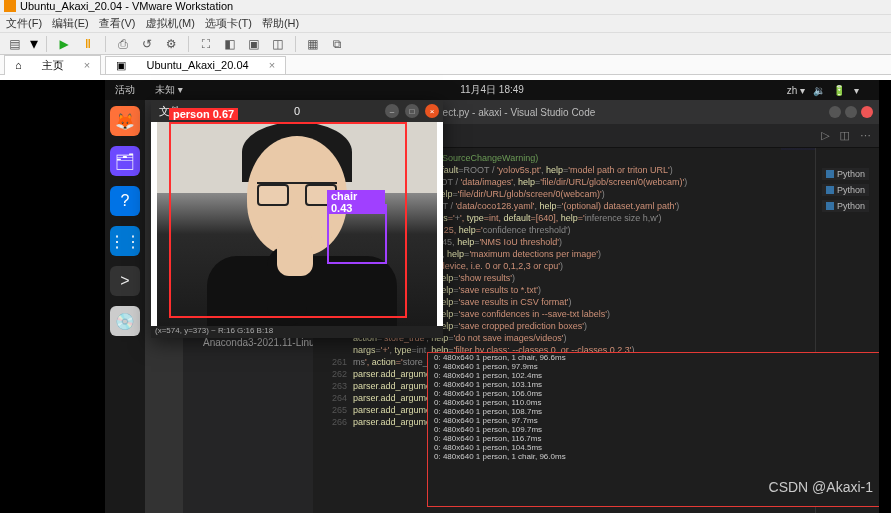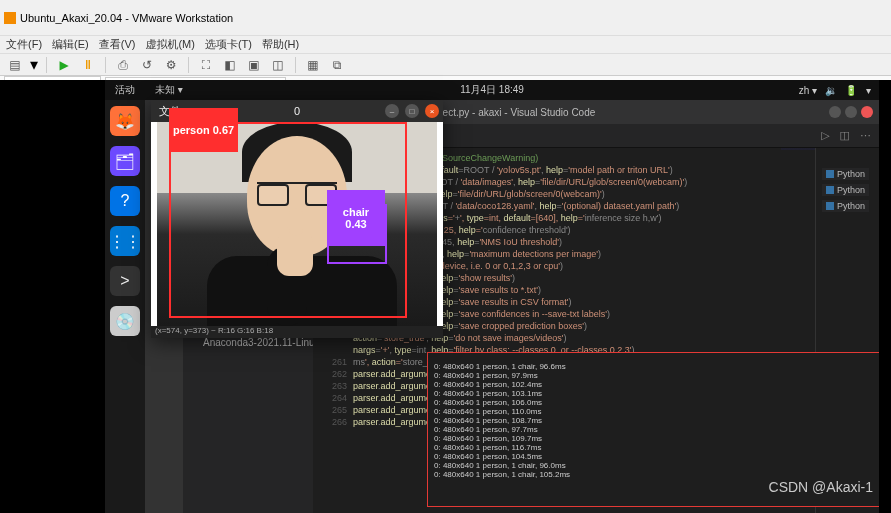--- a/index.html
+++ b/index.html
@@ -1,60 +1,60 @@
 <!DOCTYPE html>
 <html><head>
 <meta charset="utf-8">
 <style>
   * { margin:0; padding:0; box-sizing:border-box; font-family:"Microsoft YaHei",Arial,sans-serif; }
   body { background:#fff; width:891px; height:513px; overflow:hidden; position:relative; }
-  .vm-titlebar { height:36px; background:#f0f0f0; border-bottom:1px solid #ddd; display:flex; align-items:center; padding:0 4px; font-size:11px; }
+  .vm-titlebar { height:15px; background:#f0f0f0; border-bottom:1px solid #ddd; display:flex; padding:0 4px; font-size:11px; }
   .vm-titlebar svg { margin-right:4px; }
   .vm-menubar { height:18px; background:#f0f0f0; border-bottom:1px solid #ddd; display:flex; align-items:center; padding:0 6px; font-size:11px; gap:10px; color:#333; }
   .vm-toolbar { height:22px; background:#f0f0f0; border-bottom:1px solid #ccc; display:flex; align-items:center; padding:0 6px; gap:6px; }
   .tb-sep { width:1px; height:16px; background:#ccc; margin:0 2px; }
   .tb-btn { width:18px; height:18px; display:flex; align-items:center; justify-content:center; color:#555; font-size:12px; }
   .vm-tabs { height:20px; background:#fafafa; border-bottom:1px solid #ccc; display:flex; align-items:center; padding:0 4px; font-size:11px; gap:4px; }
   .vm-tab { padding:2px 10px; background:#fff; border:1px solid #ccc; border-bottom:none; display:flex; align-items:center; gap:20px; }
   .vm-tab.home::before { content:"⌂"; }
   .guest { position:absolute; left:0; right:0; top:80px; bottom:0; background:#000; }
   .ubuntu-top { position:absolute; left:105px; right:12px; top:0; height:20px; background:#111; color:#ccc; font-size:10px; display:flex; align-items:center; }
   .ubuntu-top .act { padding:0 10px; }
   .ubuntu-top .clock { position:absolute; left:50%; transform:translateX(-50%); }
-  .ubuntu-top .tray { margin-left:auto; padding-right:8px; display:flex; gap:8px; }
+  .ubuntu-top .tray { margin-left:auto; padding-right:20px; display:flex; gap:8px; }
   .dock { position:absolute; left:105px; top:20px; width:40px; bottom:0; background:#1a1a1a; display:flex; flex-direction:column; align-items:center; padding-top:6px; gap:10px; }
   .dock-icon { width:30px; height:30px; border-radius:6px; display:flex; align-items:center; justify-content:center; font-size:16px; }
   .vscode { position:absolute; left:145px; right:12px; top:20px; bottom:0; background:#1e1e1e; color:#ccc; display:flex; flex-direction:column; }
   .vscode-title { height:24px; background:#323233; display:flex; align-items:center; font-size:10px; position:relative; }
   .vscode-title .title-txt { position:absolute; left:50%; transform:translateX(-50%); color:#bbb; }
   .vscode-title .win-ctrl { margin-left:auto; display:flex; gap:4px; padding-right:6px; }
   .wc { width:12px; height:12px; border-radius:50%; }
   .wc.min{background:#555}.wc.max{background:#555}.wc.close{background:#e55}
   .vscode-body { flex:1; display:flex; position:relative; overflow:hidden; }
   .activity-bar { width:38px; background:#333; display:flex; flex-direction:column; align-items:center; padding-top:8px; gap:16px; color:#888; font-size:16px; }
   .sidebar { width:130px; background:#252526; font-size:10px; color:#bbb; padding:4px; overflow:hidden; }
   .sidebar .file { padding:1px 0 1px 12px; white-space:nowrap; display:flex; align-items:center; gap:4px; }
   .file-icon { width:10px; height:10px; display:inline-block; }
   .editor { flex:1; position:relative; font-family:Consolas,monospace; font-size:9px; overflow:hidden; background:#1e1e1e; }
   .editor-tabs { height:24px; background:#252526; border-bottom:1px solid #111; display:flex; align-items:center; justify-content:flex-end; padding:0 8px; gap:10px; color:#888; font-size:11px; }
   .code-area { position:absolute; top:24px; left:0; right:0; bottom:0; padding:4px 8px 4px 40px; white-space:pre; overflow:hidden; color:#888; line-height:12px; }
   .code-area .ln { position:absolute; left:0; width:34px; text-align:right; color:#555; }.st{color:#ce9178}.fn{color:#dcdcaa}.cm{color:#6a9955}
-  .terminal-wrap { position:absolute; left:114px; bottom:6px; width:460px; height:155px; border:1px solid #e53935; background:#1e1e1e; padding:9px 6px; font-family:Consolas,monospace; font-size:8px; color:#ccc; line-height:9px; overflow:hidden; }
+  .terminal-wrap { position:absolute; left:114px; bottom:6px; width:460px; height:155px; border:1px solid #e53935; background:#1e1e1e; padding:0 6px; font-family:Consolas,monospace; font-size:8px; color:#ccc; line-height:9px; overflow:hidden; }
   .outline-panel { position:absolute; right:8px; top:24px; width:56px; bottom:0; background:#1e1e1e; border-left:1px solid #333; }
   .py-badge { position:absolute; right:2px; background:#252526; color:#bbb; font-size:9px; padding:1px 4px; display:flex; align-items:center; gap:3px; }
   .minimap { position:absolute; right:58px; top:24px; width:40px; bottom:0; background:linear-gradient(#224 0,#224 2px,#1e1e1e 2px); opacity:.4; }
   .cv-win { position:absolute; left:151px; top:100px; width:292px; height:238px; background:#fff; box-shadow:0 4px 20px rgba(0,0,0,.6); z-index:50; }
   .cv-title { height:22px; background:#2d2d2d; color:#eee; font-size:11px; display:flex; align-items:center; position:relative; }
   .cv-title .lbl { padding-left:8px; }
   .cv-title .num { position:absolute; left:50%; transform:translateX(-50%); }
   .cv-ctrl { margin-left:auto; display:flex; gap:6px; padding-right:4px; }
   .cvb{width:14px;height:14px;border-radius:50%;display:flex;align-items:center;justify-content:center;font-size:8px}
   .cv-img { position:absolute; top:22px; left:6px; right:6px; bottom:12px; background:linear-gradient(180deg,#d8d4cc 0%,#d8d4cc 35%,#888 35%,#2a2a2a 55%,#1a1a1a 100%); }
   .bbox { position:absolute; border:2px solid; font-size:12px; font-weight:bold; }
-  .bbox .tag { position:absolute; top:-16px; left:-2px; padding:16px 4px; color:#fff; font-size:11px;text-align:center; }
+  .bbox .tag { position:absolute; top:-16px; left:-2px; padding:0 4px; color:#fff; font-size:11px; }
   .cv-status { position:absolute; bottom:0; left:0; right:0; height:12px; background:#222; color:#aaa; font-size:8px; padding:0 4px; display:flex; gap:6px; }
   .watermark { position:absolute; right:18px; bottom:18px; color:#c9c9c9; font-size:14px; font-family:Arial; z-index:200;margin-top:37px; }
   .head { position:absolute; width:100px; height:120px; left:90px; top:14px; background:#e9c9a8; border-radius:50% 50% 45% 45%; }
   .hair { position:absolute; width:110px; height:60px; left:85px; top:0; background:#1a1a1a; border-radius:50% 50% 0 0; }
   .glasses { position:absolute; width:80px; height:18px; left:100px; top:60px; border-top:2px solid #222; display:flex; justify-content:space-between; }
   .glasses span{width:32px;height:22px;border:2px solid #222;border-radius:4px;background:rgba(255,255,255,.1)}
   .body-shirt{position:absolute;left:50px;bottom:0;width:190px;height:70px;background:#111;border-radius:30px 30px 0 0}
   .arm{position:absolute;left:110px;bottom:0;width:40px;height:80px;background:#111;border-radius:20px}
   .thumb{position:absolute;left:120px;bottom:50px;width:36px;height:50px;background:#e9c9a8;border-radius:18px 18px 12px 12px}
   .thumb::before{content:"";position:absolute;left:12px;top:-18px;width:14px;height:28px;background:#e9c9a8;border-radius:8px}
@@ -179,21 +179,20 @@
             <div>0: 480x640 1 person, 102.4ms</div>
             <div>0: 480x640 1 person, 103.1ms</div>
             <div>0: 480x640 1 person, 106.0ms</div>
             <div>0: 480x640 1 person, 110.0ms</div>
             <div>0: 480x640 1 person, 108.7ms</div>
             <div>0: 480x640 1 person, 97.7ms</div>
             <div>0: 480x640 1 person, 109.7ms</div>
             <div>0: 480x640 1 person, 116.7ms</div>
             <div>0: 480x640 1 person, 104.5ms</div>
             <div>0: 480x640 1 person, 1 chair, 96.0ms</div>
-            <div>0: 480x640 1 person, 1 chair, 105.2ms</div>
           </div>
       </div>
     </div>
   </div>
 </div>
 
 <div class="cv-win">
   <div class="cv-title">
     <span class="lbl">文件</span>
     <span class="num">0</span>

